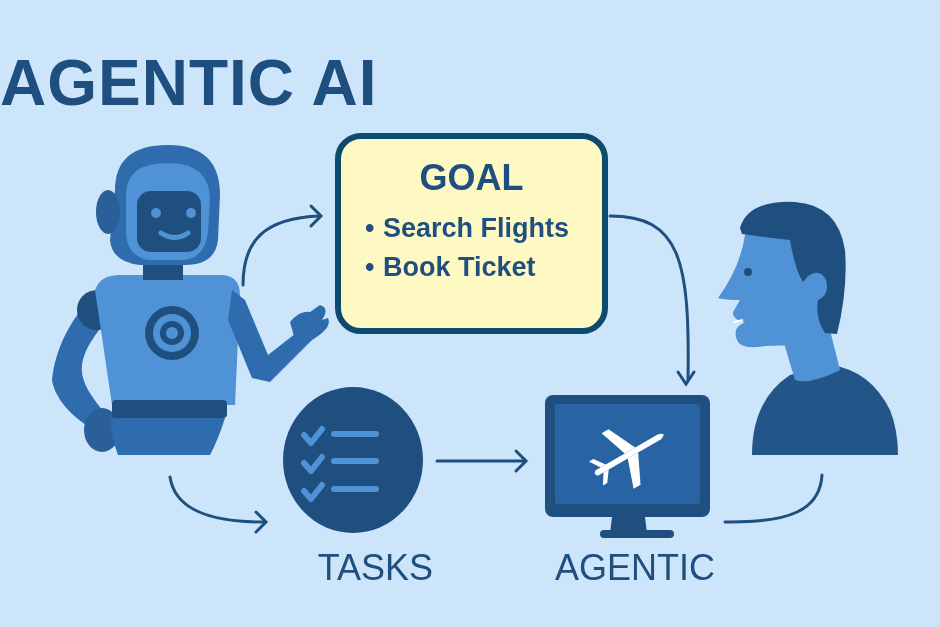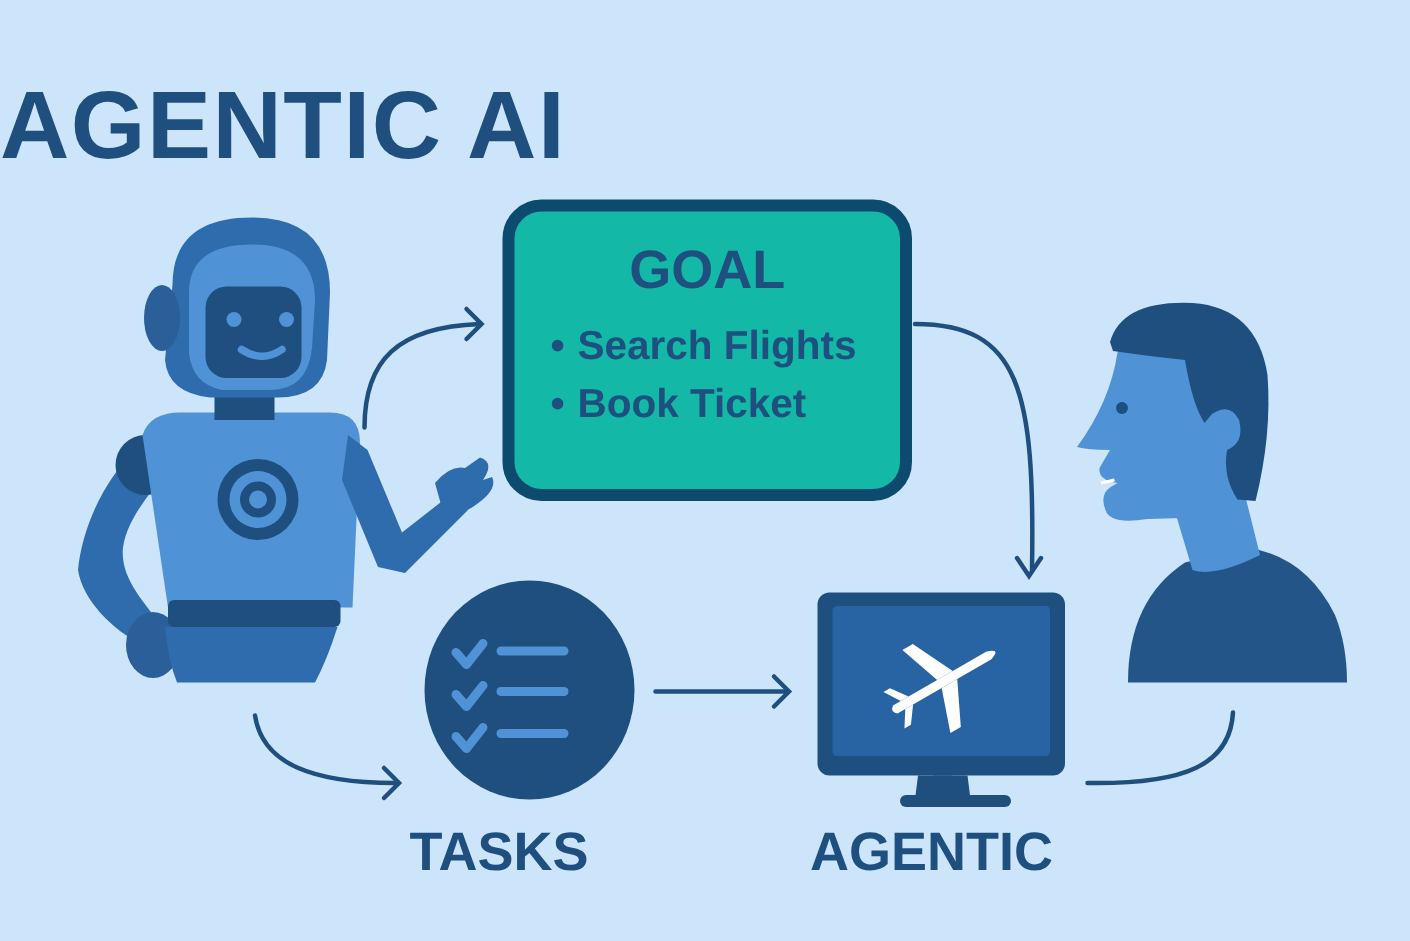--- a/index.html
+++ b/index.html
@@ -9,35 +9,35 @@
     position: relative;
     font-family: "Liberation Sans", sans-serif;
   }
   .abs { position: absolute; }
   .title {
     left: 0; width: 940px; top: 46px; text-align: left;
     font-size: 64px; font-weight: bold; color: #1f4f7e; letter-spacing: 1px;
   }
   .goal-box {
     left: 335px; top: 133px; width: 273px; height: 201px;
-    background: #14b8a6; border: 8px solid #0c4a6e; border-radius: 26px;
+    background: #fef9c3; border: 6px solid #0c4a6e; border-radius: 26px;
     box-sizing: border-box;
   }
   .goal-title {
     left: 0; width: 100%; top: 18px; text-align: center;
     font-size: 36px; font-weight: bold; color: #1f4f7e;
   }
   .goal-list { left: 24px; top: 70px; }
   .goal-item {
     font-size: 27px; font-weight: bold; color: #1f4f7e;
     height: 39px; line-height: 39px; white-space: nowrap;
   }
   .goal-item .dot { display: inline-block; width: 18px; }
   .label {
-    font-size: 36px; font-weight: bold; color: #1f4f7e; text-align: left;
+    font-size: 36px; font-weight: normal; color: #1f4f7e; text-align: right;
   }
   svg { position: absolute; left: 0; top: 0; }
 </style>
 </head>
 <body>
 
 <svg width="940" height="627" viewBox="0 0 940 627">
 
   <g>
 

